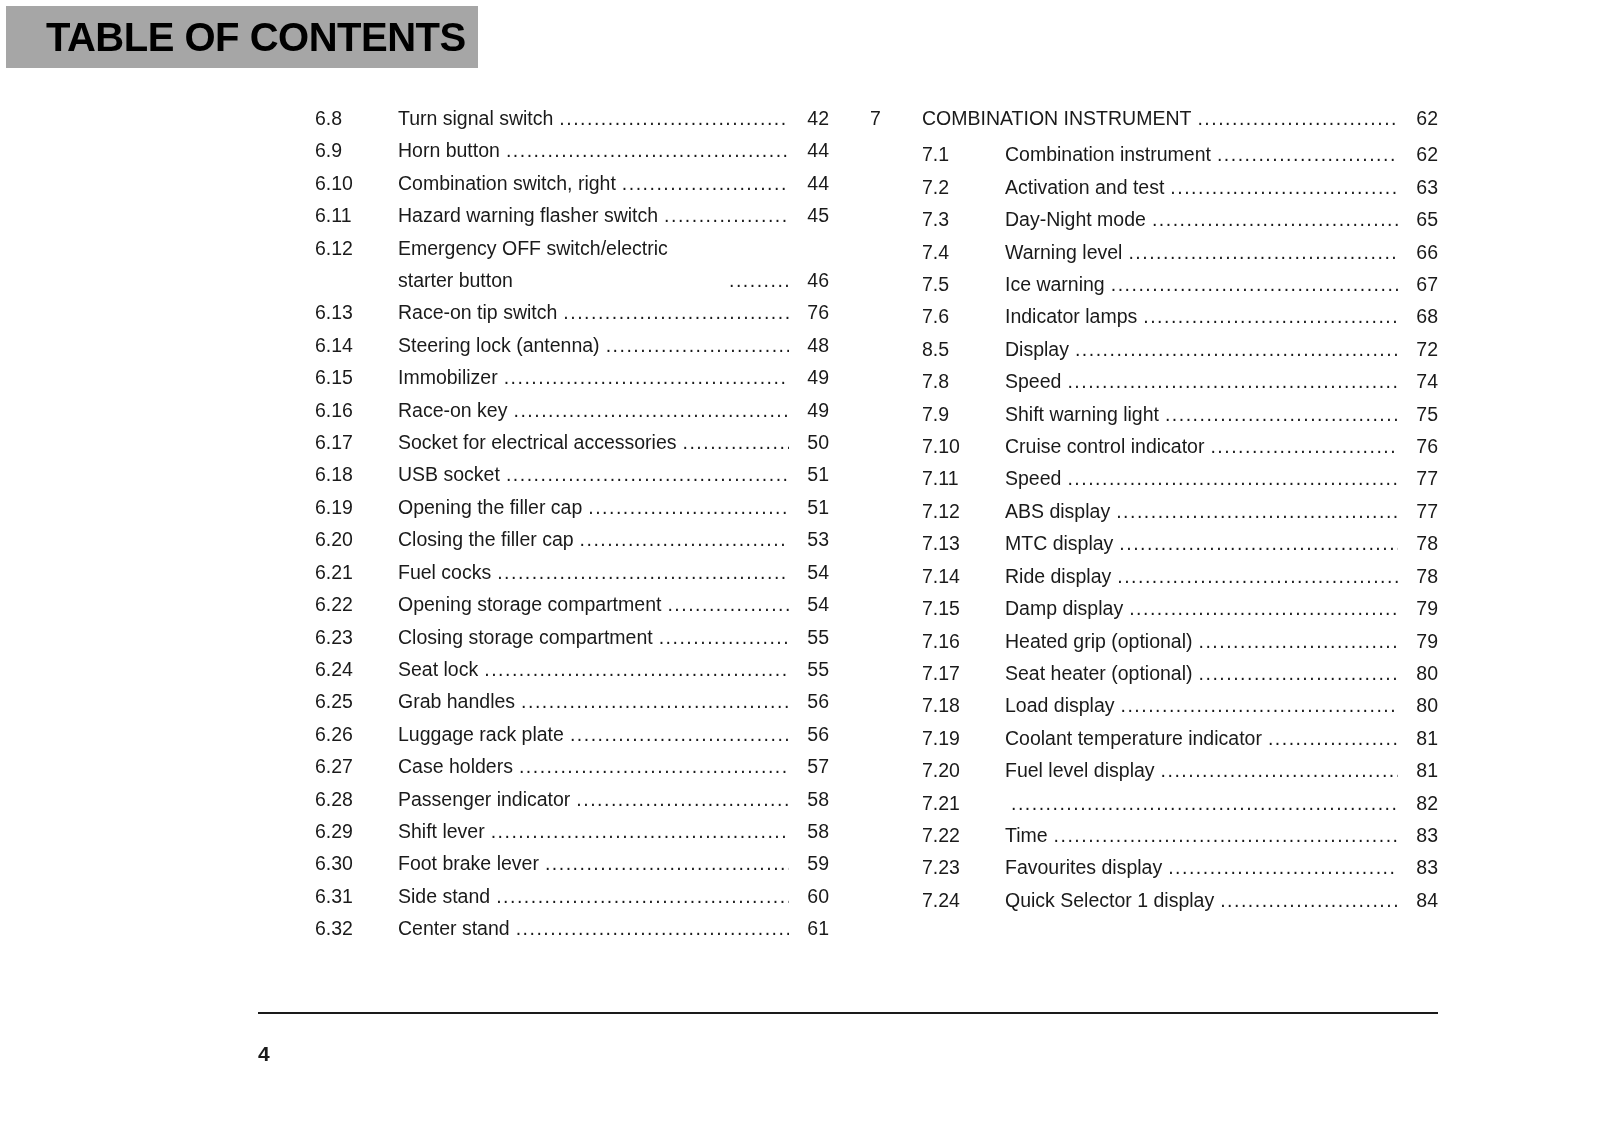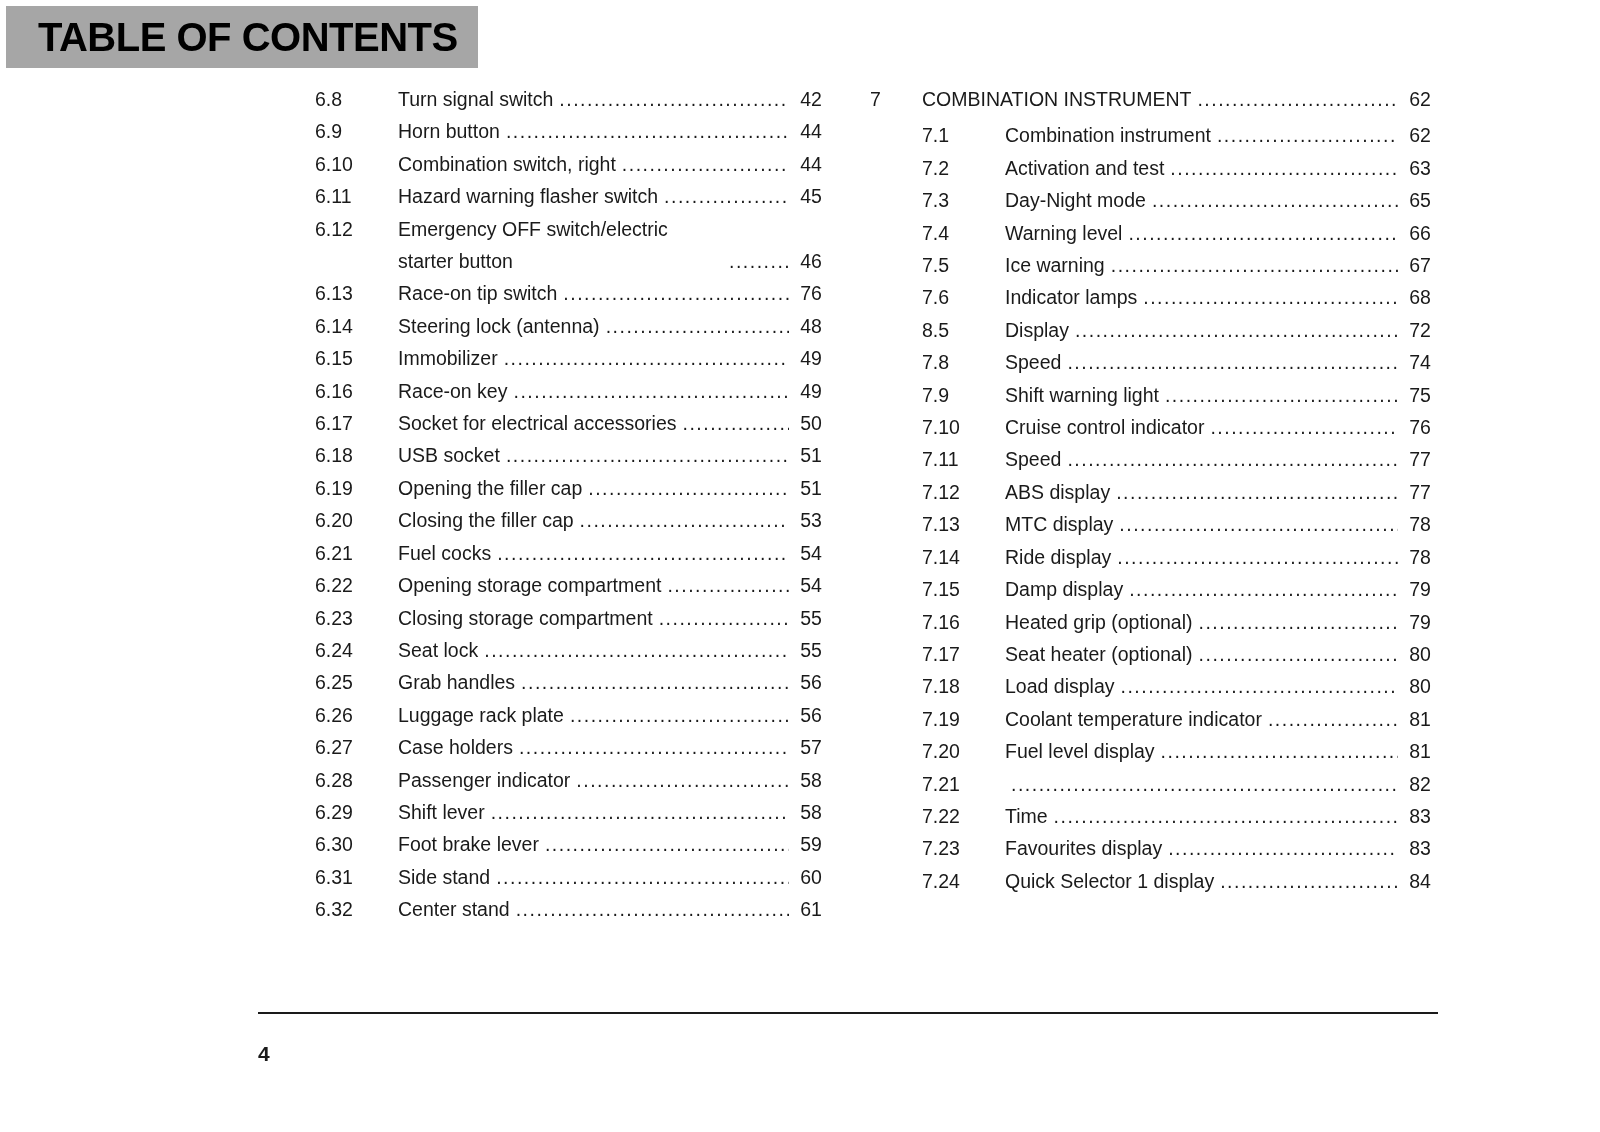--- a/index.html
+++ b/index.html
@@ -24,26 +24,26 @@
     height: 62px;
     background: #a6a6a6;
     display: flex;
     align-items: center;
   }
   .header-box .header-title {
     font-size: 40px;
     font-weight: bold;
     letter-spacing: -0.5px;
     color: #000000;
-    padding-left: 32px;
+    padding-left: 40px;
     white-space: nowrap;
   }
   .toc-col {
     position: absolute;
-    top: 83px;
+    top: 102px;
     font-size: 19.5px;
     line-height: 32.4px;
   }
   .col-left  { left: 315px; width: 514px; }
   .col-right { left: 870px; width: 568px; }
 
   .row {
     display: flex;
     align-items: flex-start;
   }
@@ -69,21 +69,21 @@
     margin: 0 4px 0 6px;
     min-width: 0;
   }
   .entry .leader::after {
     content: "..........................................................................................................................................";
     letter-spacing: 1.5px;
   }
   .entry .page {
     flex: 0 0 auto;
     min-width: 36px;
-    text-align: center;
+    text-align: right;
   }
   .sub-entries {
     margin-top: 4px;
     margin-left: 52px;
   }
   .bottom-rule {
     position: absolute;
     left: 258px;
     top: 1012px;
     width: 1180px;

